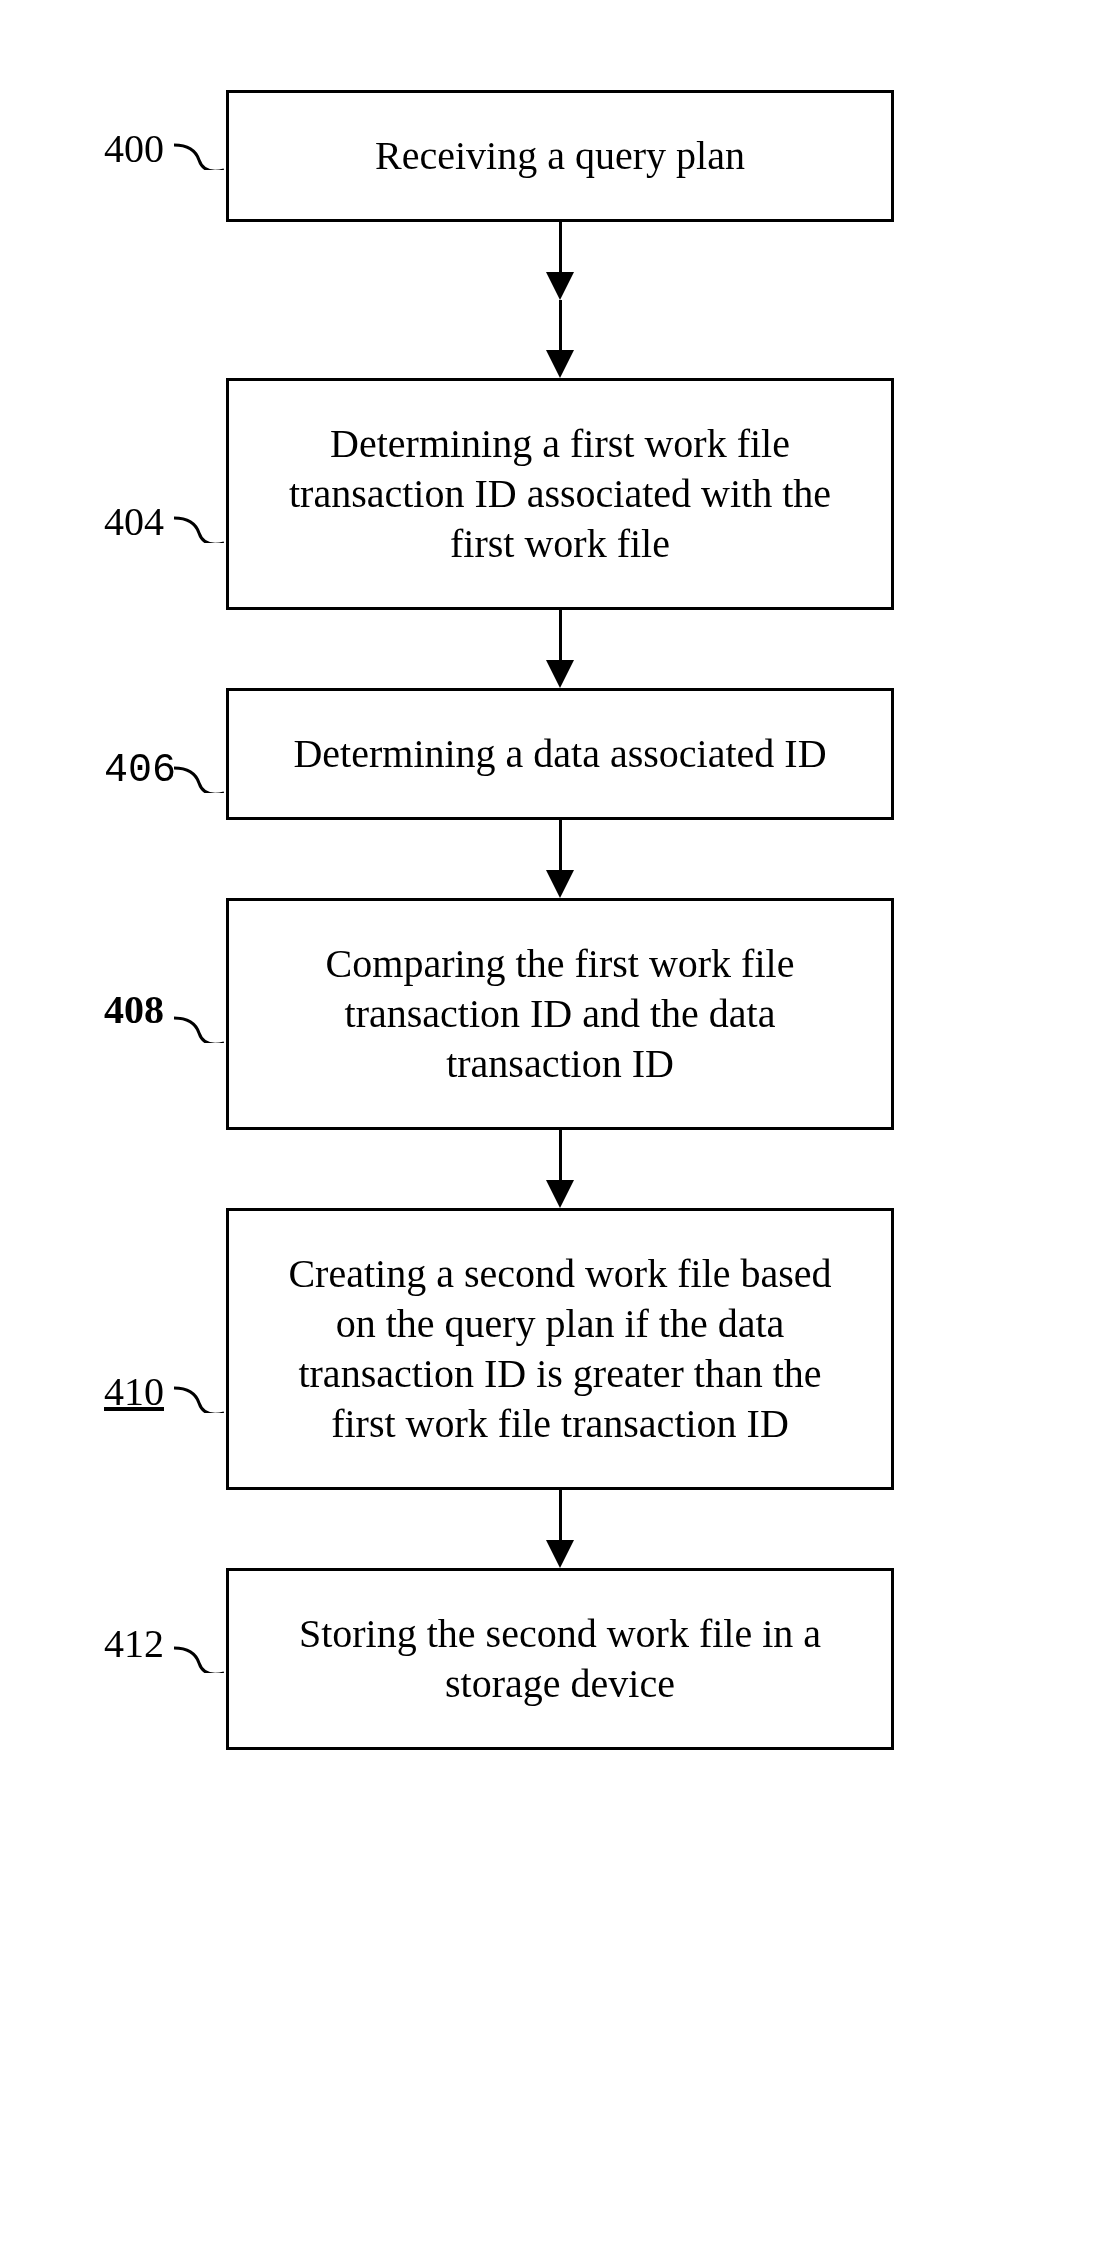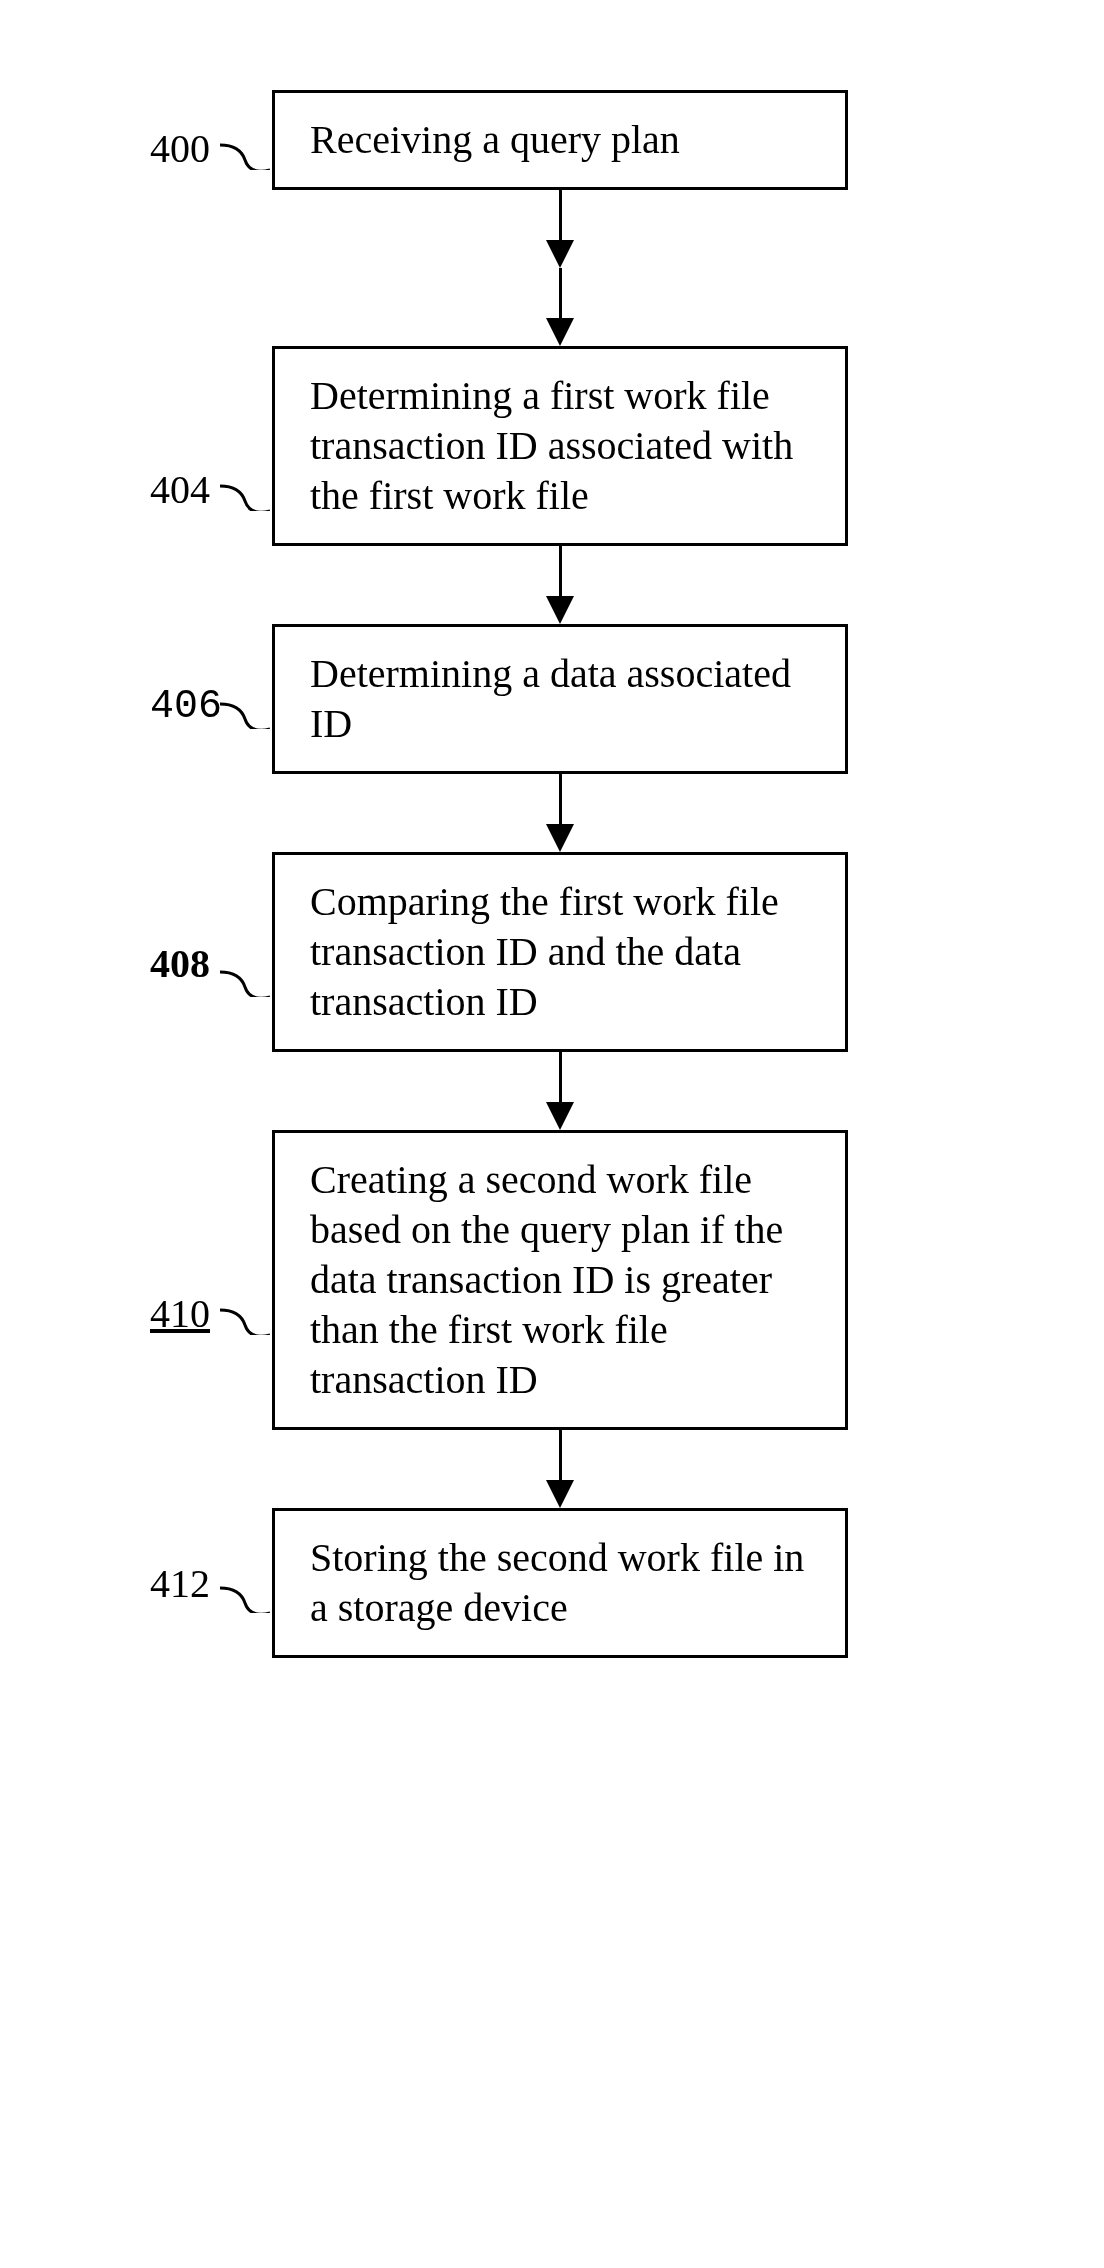--- a/index.html
+++ b/index.html
@@ -16,22 +16,23 @@
       left: 210px;
       top: 90px;
       width: 700px;
       display: flex;
       flex-direction: column;
       align-items: center;
     }
     .box {
       border: 3px solid black;
       background: white;
-      padding: 22px 35px;
-      width: 576px;
+      padding: 38px 35px;
+      width: 668px;
+      text-align: center;
       font-size: 40px;
       line-height: 1.25;
       box-sizing: border-box;
     }
     .arrow-container {
       display: flex;
       flex-direction: column;
       align-items: center;
       height: 78px;
     }

